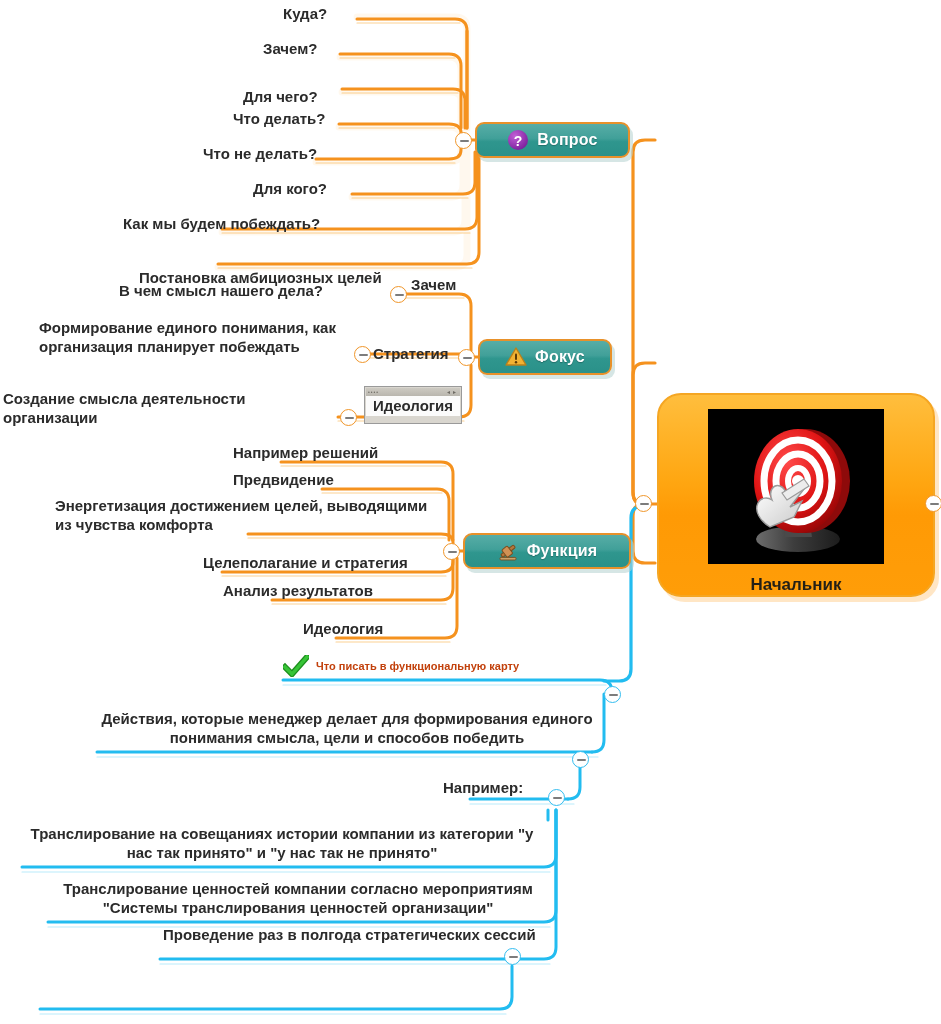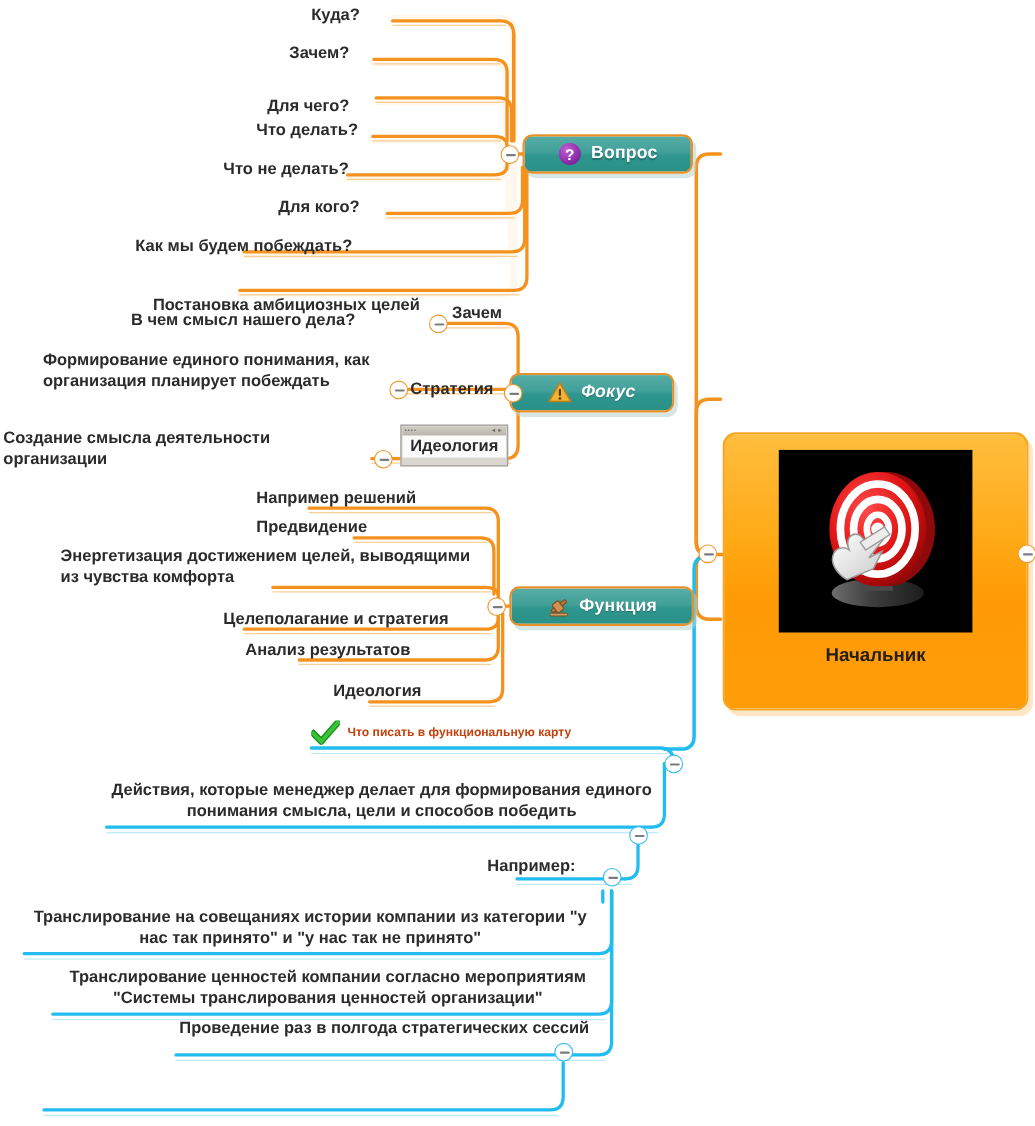--- a/index.html
+++ b/index.html
@@ -41,23 +41,23 @@
     box-sizing:border-box;
   }
   .teal .lbl{
     color:#ffffff;font-size:16px;font-weight:bold;letter-spacing:.2px;
     text-shadow:0 1px 1px rgba(0,0,0,.25);
   }
 
   
   #root{
     position:absolute;
-    left:657px;top:393px;width:278px;height:253px;
+    left:657px;top:393px;width:278px;height:204px;
     border:2px solid #F5A623;
-    border-radius:12px;
+    border-radius:24px;
     background:linear-gradient(180deg,#FFBE3D 0%,#FFA712 42%,#FF9A05 60%,#FF9D08 100%);
     box-shadow:4px 5px 0 0 rgba(255,205,140,.5);
     box-sizing:border-box;
     display:flex;flex-direction:column;align-items:center;
     padding-top:14px;
     text-align:center;
   }
   #root .pic{
     width:176px;height:166px;background:#000;
     position:relative;overflow:hidden;
@@ -272,21 +272,21 @@
 
   <div class="leaf r" style="left:280px;top:4px;width:78px;">Куда?</div>
   <div class="leaf r" style="left:260px;top:39px;width:81px;">Зачем?</div>
   <div class="leaf r" style="left:240px;top:74px;width:103px;margin-top:13px;">Для чего?</div>
   <div class="leaf r" style="left:230px;top:109px;width:110px;">Что делать?</div>
   <div class="leaf r" style="left:200px;top:144px;width:140px;">Что не делать?</div>
   <div class="leaf r" style="left:250px;top:179px;width:103px;">Для кого?</div>
   <div class="leaf r" style="left:120px;top:214px;width:103px;white-space:nowrap;">Как мы будем побеждать?</div>
   <div class="leaf r" style="left:116px;top:249px;width:103px;white-space:nowrap;margin-top:32px;">В чем смысл нашего дела?</div>
 
-  <div class="teal" style="left:463px;top:339px;width:150px;font-style:italic;">
+  <div class="teal" style="left:478px;top:339px;width:134px;">
     <svg class="ico" width="22" height="22" viewBox="0 0 22 22">
       <path d="M11 2 L21 19 H1 Z" fill="#F2B233" stroke="#b9801a" stroke-width="1.4" stroke-linejoin="round"></path>
       <rect x="10" y="7.5" width="2" height="6.5" rx="1" fill="#5c3a06"></rect>
       <circle cx="11" cy="16.2" r="1.2" fill="#5c3a06"></circle>
     </svg>
     <span class="lbl">Фокус</span>
   </div>
   <div class="bul o" style="left:458px;top:349px;"></div>
 
   <div class="leaf r" style="left:408px;top:275px;width:50px;">Зачем</div>

